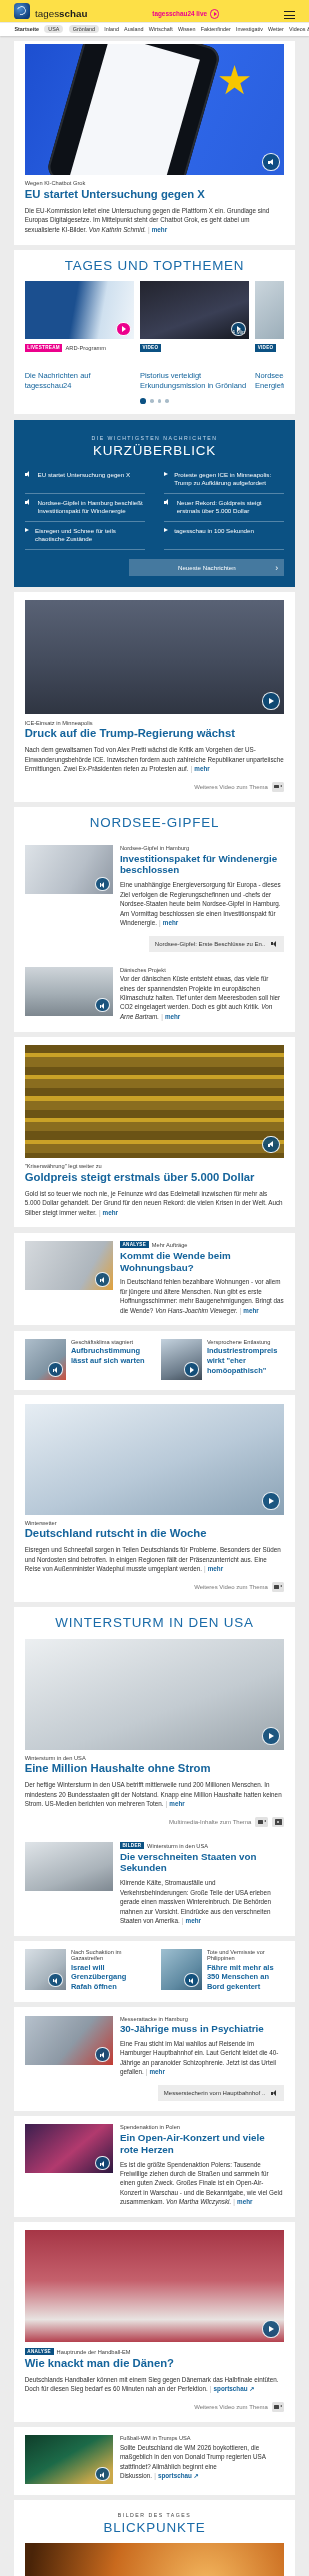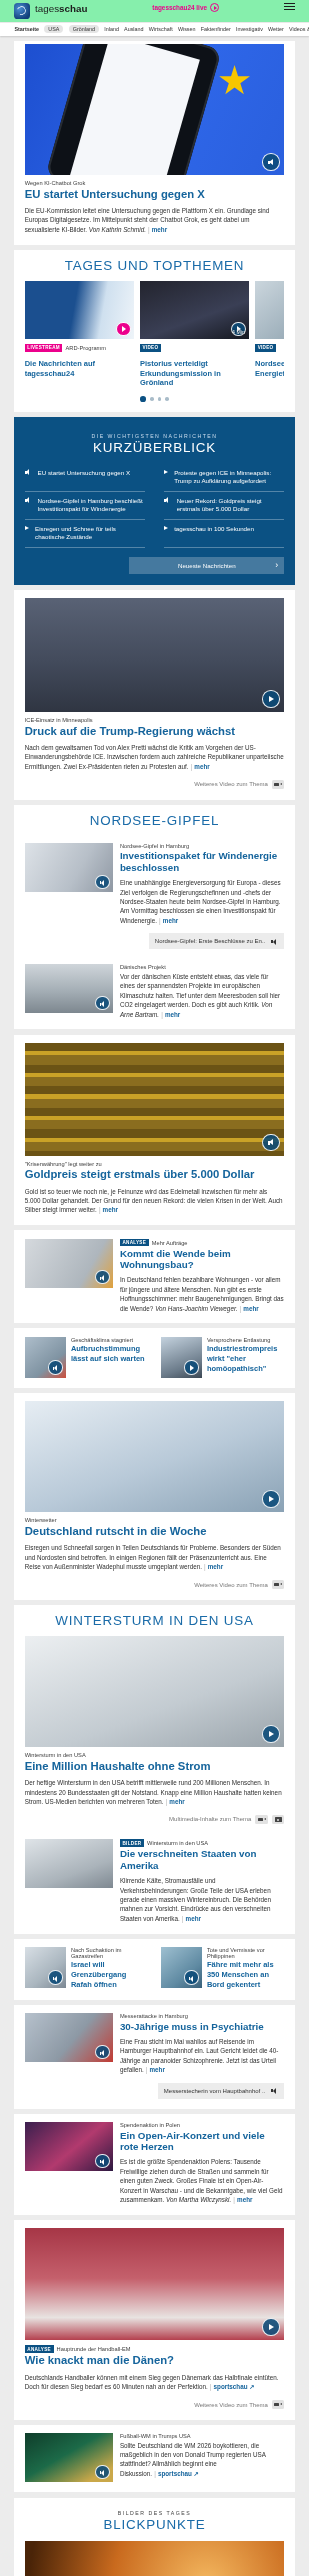--- a/index.html
+++ b/index.html
@@ -1,19 +1,19 @@
 <!DOCTYPE html>
 <html lang="de" style="font-size:8.2px"><head>
 <meta charset="utf-8">
 <style>
 *{box-sizing:border-box;margin:0;padding:0}
 body{width:309px;background:#ececec;font-family:"Liberation Sans",sans-serif;color:#2e2e2e}
 a{text-decoration:none;color:inherit;cursor:pointer}
 
-.topbar{background:#86efac;display:flex;align-items:flex-start;gap:5.2px;padding:3.1px 14.4px}
+.topbar{background:#fde047;display:flex;align-items:flex-end;gap:5.2px;padding:3.1px 14.4px}
 .logo{width:15.5px;height:15.5px;border-radius:3.6px;background:radial-gradient(circle at 35% 35%,#4a8fd4,#123f7a 75%);position:relative;flex:0 0 15.5px}
 .logo::after{content:"";position:absolute;inset:3.1px;border:1px solid #dce9f6;border-left-color:transparent;border-radius:50%;transform:rotate(-25deg)}
 .brand{font-size:9.8px;color:#1d1d1d}
 .live{margin:0 auto;color:#ec008c;font-weight:bold;font-size:6.4px;display:flex;align-items:center;gap:3.1px}
 .liveplay{width:9.3px;height:9.3px;border:1px solid #ec008c;border-radius:50%;position:relative}
 .liveplay::after{content:"";position:absolute;left:2.6px;top:2.1px;border-left:3.6px solid #ec008c;border-top:2.1px solid transparent;border-bottom:2.1px solid transparent}
 .burger{width:10.3px;display:flex;flex-direction:column;gap:2.1px;cursor:pointer}
 .burger span{height:1px;background:#1d1d1d}
 .nav{background:#fff;border-top:0.5px solid #e9e9e9;box-shadow:0 1px 1.5px rgba(0,0,0,.15);padding:2.6px 14.4px;display:flex;gap:5.2px;align-items:center;font-size:5.4px;color:#333;white-space:nowrap;overflow:hidden}
 .nav-item.v-bold{font-weight:bold}
@@ -62,21 +62,21 @@
 .spk{position:relative;width:7.7px;height:7.7px}
 .spk::before{content:"";position:absolute;left:0.5px;top:2.6px;width:2.1px;height:3.1px;background:#333}
 .spk::after{content:"";position:absolute;left:2.1px;top:1px;border-right:3.6px solid #333;border-top:3.1px solid transparent;border-bottom:3.1px solid transparent}
 .btn{display:flex;align-items:center;justify-content:center;position:relative;background:#ececec;color:#333;font-size:6.2px;height:16.5px;width:155px;margin:8.2px 0 0 auto;cursor:pointer}
 .btn::after{content:"›";position:absolute;right:6.2px;font-size:8.8px;color:#555}
 .badge{display:inline-block;background:#0b5183;color:#fff;font-size:4.6px;font-weight:bold;letter-spacing:0.3px;padding:1.3px 2.6px;margin-right:3.1px;vertical-align:0.5px}
 .badge.v-pink{background:#ec008c}
 
 .ttrow{display:grid;grid-template-columns:109px 109px 109px;gap:6.2px;overflow:hidden}
 .ttcard .thumb{width:100%;height:58px}
-.tt-title{color:#15649c;font-weight:700;font-size:7.5px;line-height:1.3;margin-top:7px}
+.tt-title{color:#15649c;font-weight:400;font-size:7.5px;line-height:1.3;margin-top:19px}
 .dots{display:flex;gap:4.1px;justify-content:center;align-items:center;margin-top:8.2px}
 .dot{width:3.6px;height:3.6px;border-radius:50%;background:#a9bcc9}
 .dot.v-on{width:5.7px;height:5.7px;background:#0b5183}
 
 .kzgrid{display:grid;grid-template-columns:1fr 1fr;column-gap:18.5px;margin-top:3.1px}
 .kz-item{display:flex;gap:5.2px;padding:5.2px 0;border-bottom:0.5px solid rgba(255,255,255,.3);font-size:6.2px;line-height:1.35;cursor:pointer}
 .ki{flex:0 0 7.7px}
 .ki.play{width:0;height:0;flex-basis:5.2px;border-left:4.6px solid #fff;border-top:2.8px solid transparent;border-bottom:2.8px solid transparent;margin-top:1px}
 .ki.audio{position:relative;width:7.7px;height:7.2px}
 .ki.audio::before{content:"";position:absolute;left:0;top:2.1px;width:2.1px;height:3.1px;background:#fff}
@@ -344,21 +344,21 @@
   <p class="teaser"><span>Der heftige Wintersturm in den USA betrifft mittlerweile rund 200 Millionen Menschen. In mindestens 20 Bundesstaaten gilt der Notstand. Knapp eine Million Haushalte hatten keinen Strom. US-Medien berichten von mehreren Toten.</span><span class="sep">|</span><a class="more">mehr</a></p>
   <div class="linkrow">
       <span>Multimedia-Inhalte zum Thema</span>
       <span class="iconbox cam"></span>
       <span class="iconbox photo"></span>
     </div>
   <div class="story">
     <div class="thumb wide v-bruecke"></div>
     <div>
       <div class="kicker m0"><span class="badge">BILDER</span><span>Wintersturm in den USA</span></div>
-      <h3 class="hl hl-lg">Die verschneiten Staaten von Amerika</h3>
+      <h3 class="hl hl-lg">Die verschneiten Staaten von Sekunden</h3>
       <p class="teaser"><span>Klirrende Kälte, Stromausfälle und Verkehrsbehinderungen: Große Teile der USA erleben gerade einen massiven Wintereinbruch. Die Behörden mahnen zur Vorsicht. Eindrücke aus den verschneiten Staaten von Amerika.</span><span class="sep">|</span><a class="more">mehr</a></p>
     </div>
   </div>
 </section>
 
 <section class="card">
   <div class="duo" style="margin-top:0">
 
   <div class="mini">
       <div class="thumb sq v-rafah">

